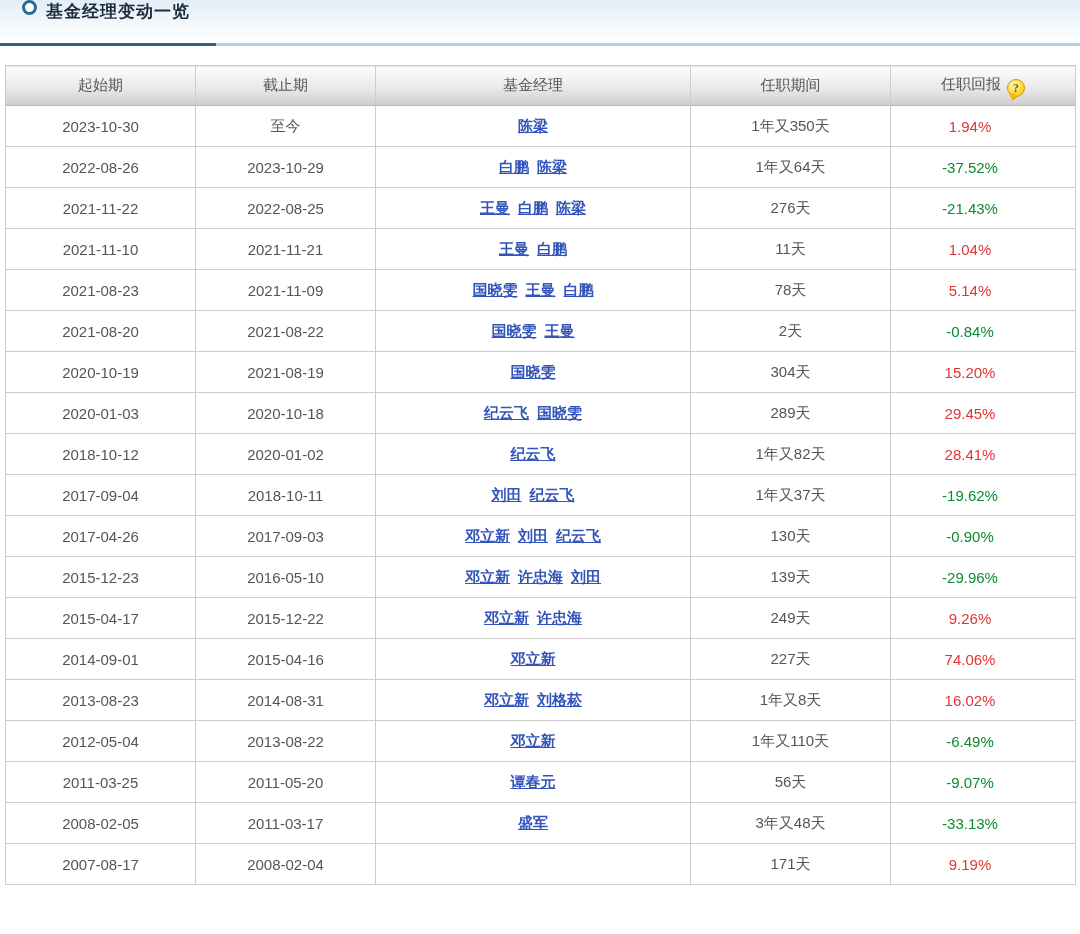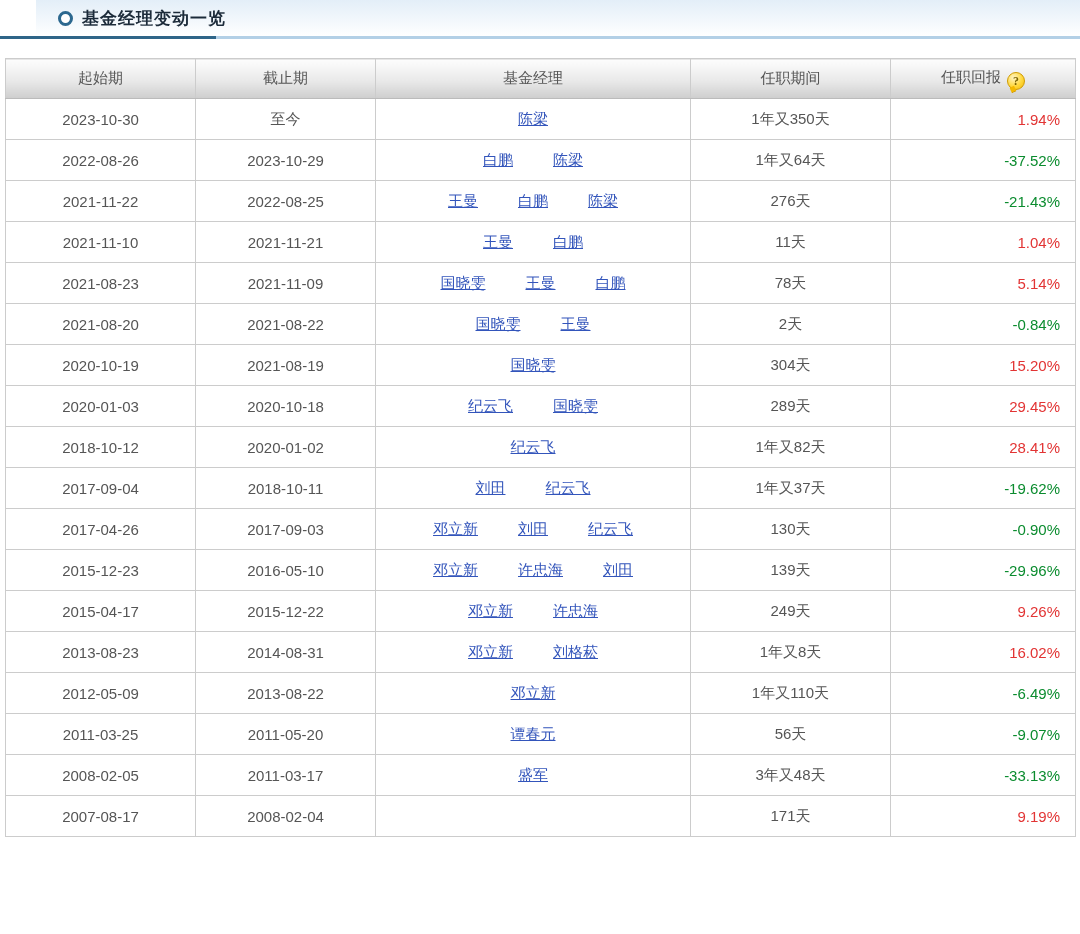--- a/index.html
+++ b/index.html
@@ -3,24 +3,24 @@
 <meta charset="utf-8">
 <style>
   html,body{margin:0;padding:0;background:#fff;}
   body{
     width:1080px;height:934px;overflow:hidden;
     font-family:"Liberation Sans","DejaVu Sans",sans-serif;
     -webkit-font-smoothing:antialiased;
   }
   
   .section-header{
-    height:36px;
+    height:43px;
     background:linear-gradient(180deg,#e3eef8 0%,#f6fafd 70%,#ffffff 100%);
-    display:flex;align-items:center;
-    padding-left:22px;box-sizing:border-box;margin-left:36px;
+    display:flex;
+    padding-left:22px;box-sizing:border-box;
   }
   .bullet{
     width:9px;height:9px;border-radius:50%;
     border:3px solid var(--accent-dark);
     background:#fff;display:inline-block;margin-right:9px;flex:0 0 auto;
   }
   .section-title{
     font-size:17px;font-weight:bold;color:#1c2b3a;letter-spacing:1px;
   }
   .section-rule{height:3px;background:var(--rule-light);position:relative;}
@@ -31,24 +31,24 @@
   table,th,td{border:1px solid #ccc;}
   th{
     height:37px;font-weight:normal;color:#555;
     background:linear-gradient(180deg,#fdfdfd 0%,#e9e9e9 55%,#cecece 100%);
     border-bottom:1px solid #bbb;
     font-family:Liberation Serif, serif;
   }
   td{height:38px;text-align:center;color:#555;background:#fff;}
   col.c1{width:190px;} col.c2{width:180px;} col.c3{width:315px;}
   col.c4{width:200px;} col.c5{width:185px;}
-  td.c-ret{text-align:right;padding-right:15px;font-weight:500;}
+  td.c-ret{padding-right:27px;font-weight:500;}
   td.c-ret.pos{color:var(--pos-color);}
   td.c-ret.neg{color:var(--neg-color);}
-  td.c-mgr a{color:var(--link-color);text-decoration:underline;margin:0 20px;cursor:pointer;}
+  td.c-mgr a{color:var(--link-color);text-decoration:underline;margin:0 4px;cursor:pointer;font-weight:bold;}
   
   .help-icon{
     display:inline-block;width:16px;height:16px;border-radius:50%;
     background:radial-gradient(circle at 35% 30%,#fff3c4 0%,#ffd93e 55%,#f4b800 100%);
     border:1px solid #cf9b06;
     color:#7a6200;font-size:12px;font-weight:bold;line-height:16px;text-align:center;
     vertical-align:-3px;margin-left:6px;position:relative;cursor:pointer;
   }
   .help-icon::after{
     content:"";position:absolute;left:2px;bottom:-3px;width:5px;height:5px;
@@ -173,28 +173,35 @@
           <td class="c-ret neg">-29.96%</td>
         </tr>
         <tr>
           <td class="c-start">2015-04-17</td>
           <td class="c-end">2015-12-22</td>
           <td class="c-mgr"><a href="javascript:void(0)">邓立新</a><a href="javascript:void(0)">许忠海</a></td>
           <td class="c-dur">249天</td>
           <td class="c-ret pos">9.26%</td>
         </tr>
         <tr>
+          <td class="c-start">2014-09-01</td>
+          <td class="c-end">2015-04-16</td>
+          <td class="c-mgr"><a href="javascript:void(0)">邓立新</a></td>
+          <td class="c-dur">227天</td>
+          <td class="c-ret pos">74.06%</td>
+        </tr>
+        <tr>
           <td class="c-start">2013-08-23</td>
           <td class="c-end">2014-08-31</td>
           <td class="c-mgr"><a href="javascript:void(0)">邓立新</a><a href="javascript:void(0)">刘格菘</a></td>
           <td class="c-dur">1年又8天</td>
           <td class="c-ret pos">16.02%</td>
         </tr>
         <tr>
-          <td class="c-start">2012-05-09</td>
+          <td class="c-start">2012-05-04</td>
           <td class="c-end">2013-08-22</td>
           <td class="c-mgr"><a href="javascript:void(0)">邓立新</a></td>
           <td class="c-dur">1年又110天</td>
           <td class="c-ret neg">-6.49%</td>
         </tr>
         <tr>
           <td class="c-start">2011-03-25</td>
           <td class="c-end">2011-05-20</td>
           <td class="c-mgr"><a href="javascript:void(0)">谭春元</a></td>
           <td class="c-dur">56天</td>

